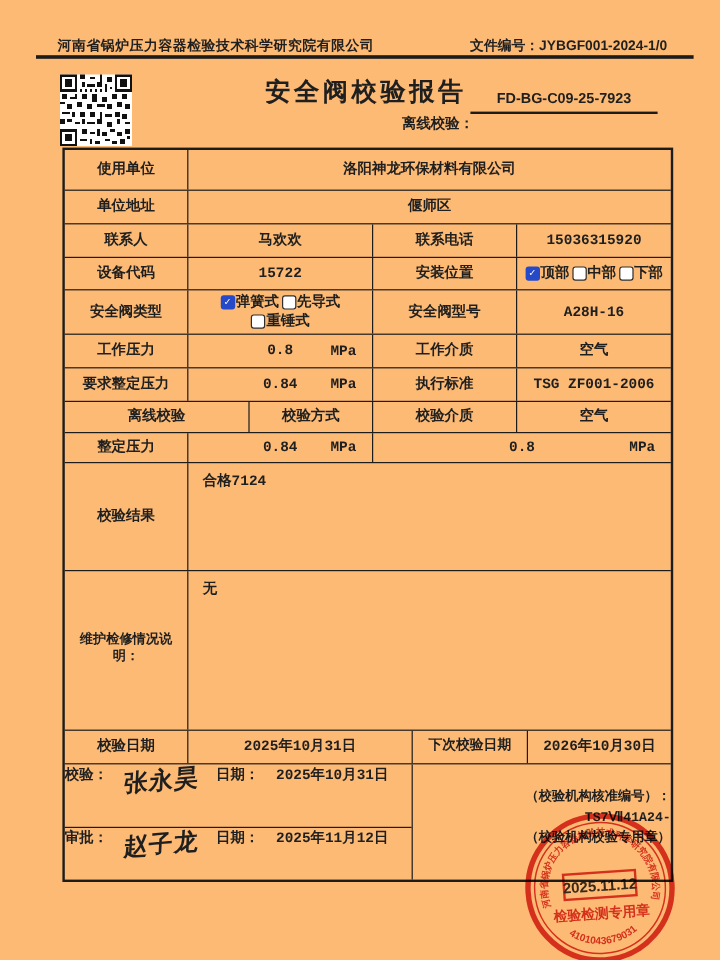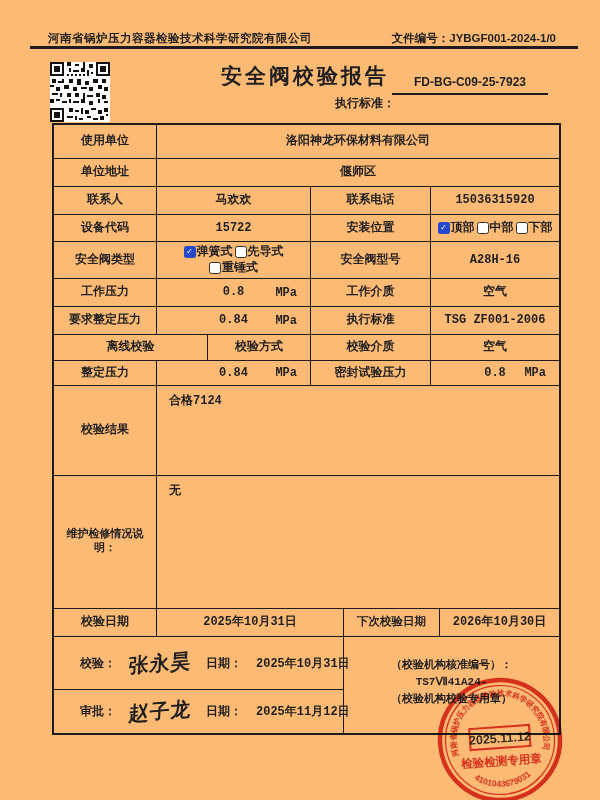--- a/index.html
+++ b/index.html
@@ -41,29 +41,29 @@
   .c-d3  { width:96px;  flex:none; font-size:11.5px; }
   .vu { position:relative; }
   .vu .unit { position:absolute; right:13px; top:50%; transform:translateY(-50%); }
   .bigcell { align-items:flex-start; justify-content:flex-start; text-align:left; padding:8px 12px; }
   .lab-small { font-size:11px; }
 
   
   .bottom { height:96px; }
   .sig-col { width:290px; flex:none; display:flex; flex-direction:column;
              border-right:1.5px solid #1c1c1c; box-sizing:border-box; }
-  .sig-row { display:flex; align-items:center; padding-left:26px; box-sizing:border-box; }
+  .sig-row { display:flex; box-sizing:border-box; }
   .sig-row-1 { height:53px; border-bottom:1.5px solid #1c1c1c; }
   .sig-row-2 { flex:1; }
   .sig-lab, .sig-datelab, .sig-date { font-size:12px; flex:none; }
   .sig-name { width:88px; flex:none; text-align:center; font-size:20px;
               transform:rotate(-5deg) skewX(-8deg); letter-spacing:1px; }
   .sig-datelab { margin-left:2px; }
   .sig-date { margin-left:14px; }
-  .agency-cell { flex:1; display:block; text-align:center; padding-top:20px;
+  .agency-cell { flex:1; display:block; text-align:right; padding-top:20px;
                  font-size:11px; line-height:17px; box-sizing:border-box; }
 
   
   .stamp { left:430px; top:670px; width:140px; height:140px;
            transform:rotate(-4deg); opacity:0.93; mix-blend-mode:multiply; }
 
   
   .opt { display:inline-flex; align-items:center; margin:0 1px; }
   .cb { width:12px; height:12px; border-radius:2.5px; display:inline-flex;
         align-items:center; justify-content:center; margin-right:1px; flex:none;
@@ -156,21 +156,21 @@
         <rect x="1" y="23" width="5" height="5"></rect>
       </g>
     <g fill="#111">
         <rect x="2" y="2" width="3" height="3"></rect>
         <rect x="24" y="2" width="3" height="3"></rect>
         <rect x="2" y="24" width="3" height="3"></rect>
       </g>
   </svg>
 
   <div class="abs title">安全阀校验报告</div>
-  <div class="abs repno-label">执行标准：</div>
+  <div class="abs repno-label">离线校验：</div>
   <div class="abs repno-value">FD-BG-C09-25-7923</div>
 
   <div class="abs tbl">
 
     <div class="row" style="height:34px">
       <div class="cell c-lab">使用单位</div>
       <div class="cell c-rest">洛阳神龙环保材料有限公司</div>
     </div>
 
     <div class="row" style="height:28px">
@@ -251,21 +251,20 @@
       <div class="cell c-l3">校验介质</div>
       <div class="cell c-v4">空气</div>
     </div>
 
     <div class="row" style="height:25px">
       <div class="cell c-lab">整定压力</div>
       <div class="cell c-v2 vu">
           <span>0.84</span>
           <span class="unit">MPa</span>
         </div>
-      <div class="cell c-l3">密封试验压力</div>
       <div class="cell c-v4 vu">
           <span>0.8</span>
           <span class="unit">MPa</span>
         </div>
     </div>
 
     <div class="row" style="height:90px">
       <div class="cell c-lab">校验结果</div>
       <div class="cell c-rest bigcell">合格7124</div>
     </div>

